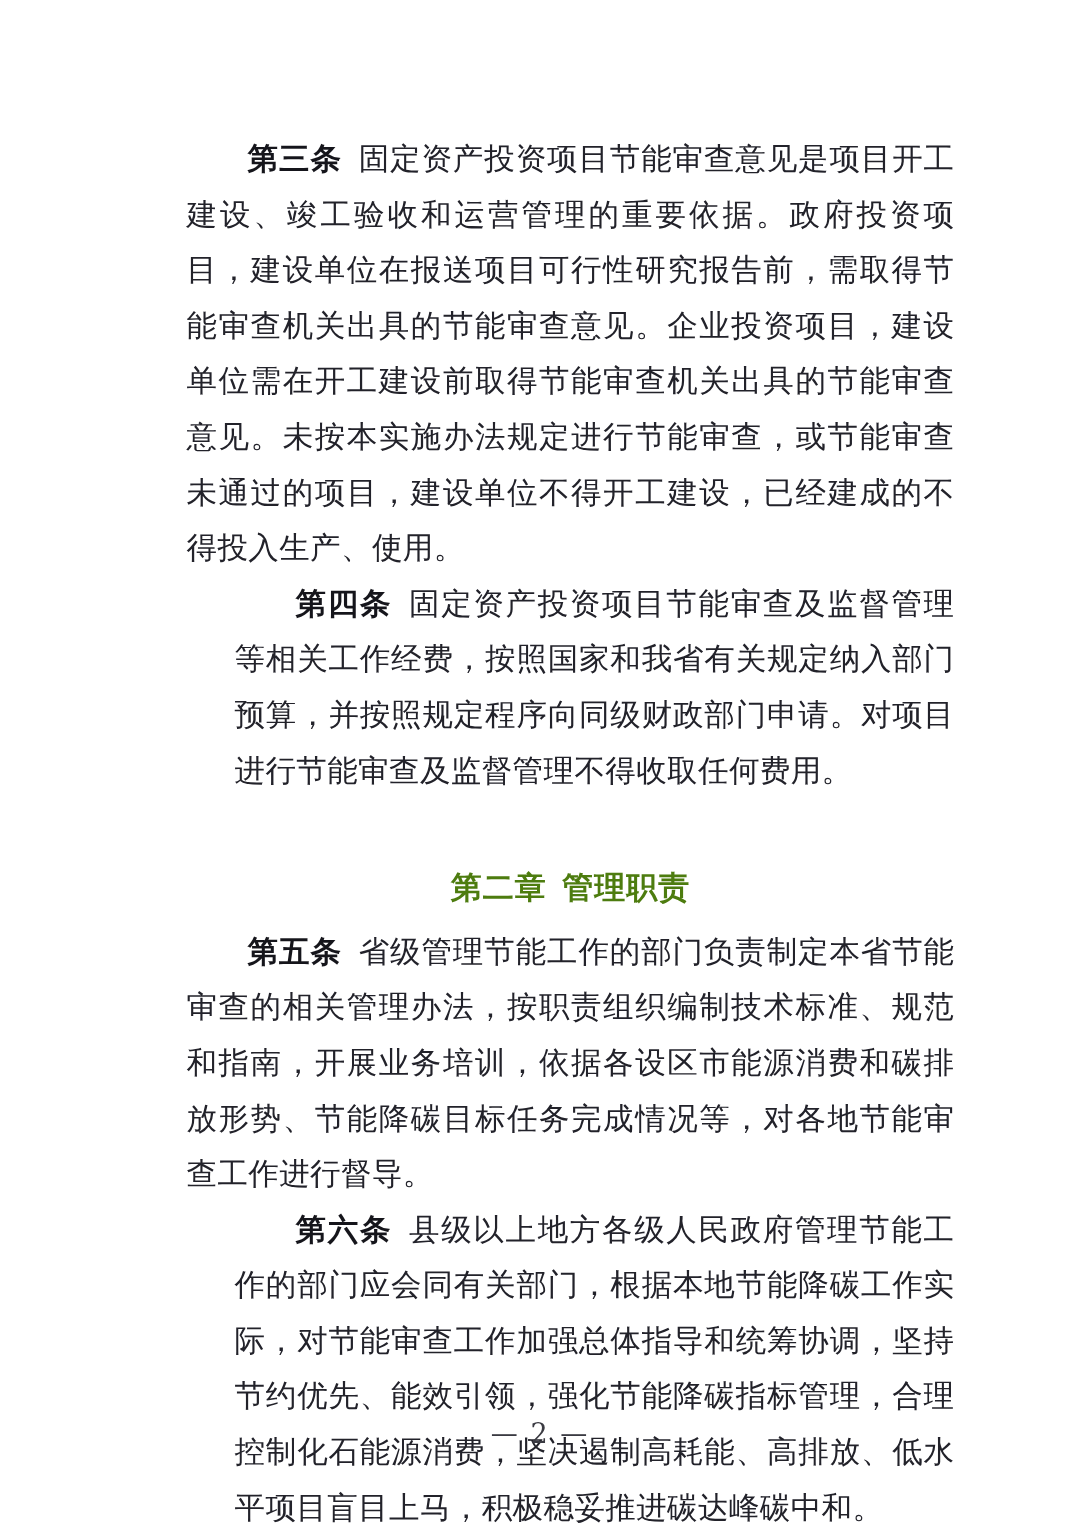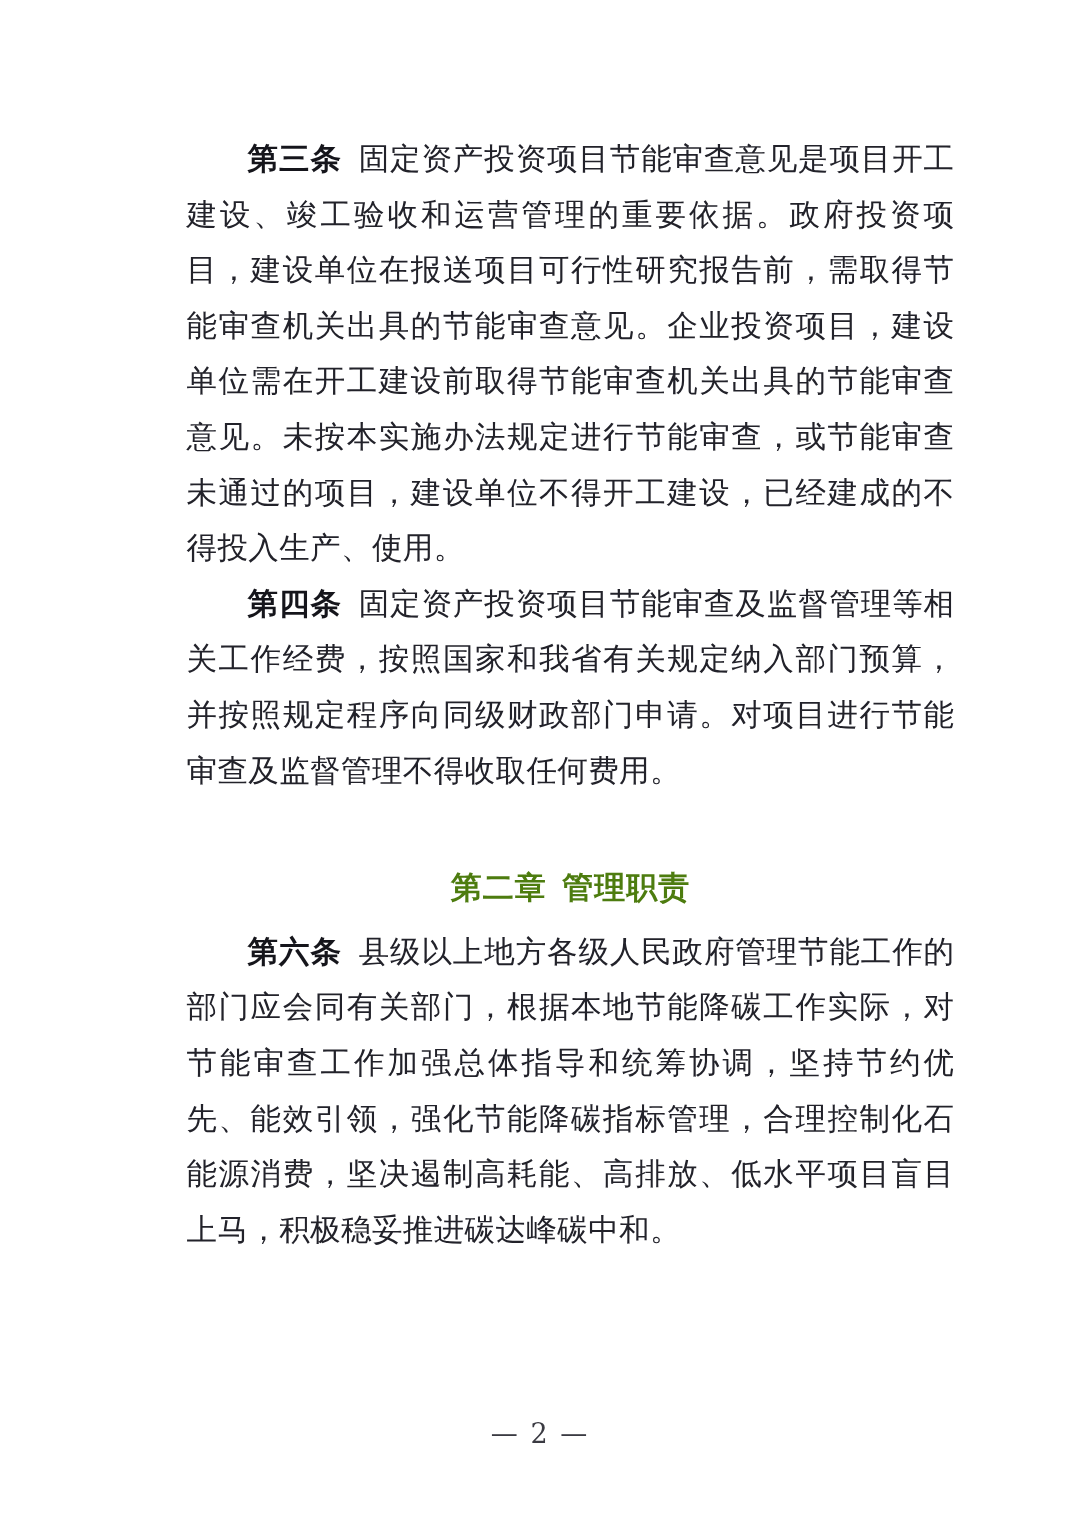--- a/index.html
+++ b/index.html
@@ -36,20 +36,21 @@
     text-justify: inter-ideograph;
     text-indent: 2em;
     margin: 0;
     letter-spacing: 0.4px;
     word-break: break-all;
     -webkit-font-smoothing: antialiased;
   }
 
   .para + .para {
     margin-top: 0;
+    margin-left: 48px;
   }
 
   
   .art-label {
     font-family: "Liberation Sans", "DejaVu Sans", sans-serif;
     font-weight: 700;
     letter-spacing: 0.5px;
     margin-right: 0.55em;
     color: #15151b;
   }
@@ -93,20 +94,21 @@
 <div class="page">
 
   <div class="content">
 
     <p class="para"><span class="art-label">第三条</span><span>固定资产投资项目节能审查意见是项目开工建设、竣工验收和运营管理的重要依据。政府投资项目，建设单位在报送项目可行性研究报告前，需取得节能审查机关出具的节能审查意见。企业投资项目，建设单位需在开工建设前取得节能审查机关出具的节能审查意见。未按本实施办法规定进行节能审查，或节能审查未通过的项目，建设单位不得开工建设，已经建成的不得投入生产、使用。</span></p>
 
     <p class="para"><span class="art-label">第四条</span><span>固定资产投资项目节能审查及监督管理等相关工作经费，按照国家和我省有关规定纳入部门预算，并按照规定程序向同级财政部门申请。对项目进行节能审查及监督管理不得收取任何费用。</span></p>
 
     <h2 class="chapter-heading"><span>第二章</span><span class="ch-gap"></span><span>管理职责</span></h2>
 
+    <p class="para"><span class="art-label">第五条</span><span>省级管理节能工作的部门负责制定本省节能审查的相关管理办法，按职责组织编制技术标准、规范和指南，开展业务培训，依据各设区市能源消费和碳排放形势、节能降碳目标任务完成情况等，对各地节能审查工作进行督导。</span></p>
 
     <p class="para"><span class="art-label">第六条</span><span>县级以上地方各级人民政府管理节能工作的部门应会同有关部门，根据本地节能降碳工作实际，对节能审查工作加强总体指导和统筹协调，坚持节约优先、能效引领，强化节能降碳指标管理，合理控制化石能源消费，坚决遏制高耗能、高排放、低水平项目盲目上马，积极稳妥推进碳达峰碳中和。</span></p>
 
   </div>
 
   <div class="page-footer"><span>— 2 —</span></div>
 
 </div>
 
 </body></html>

